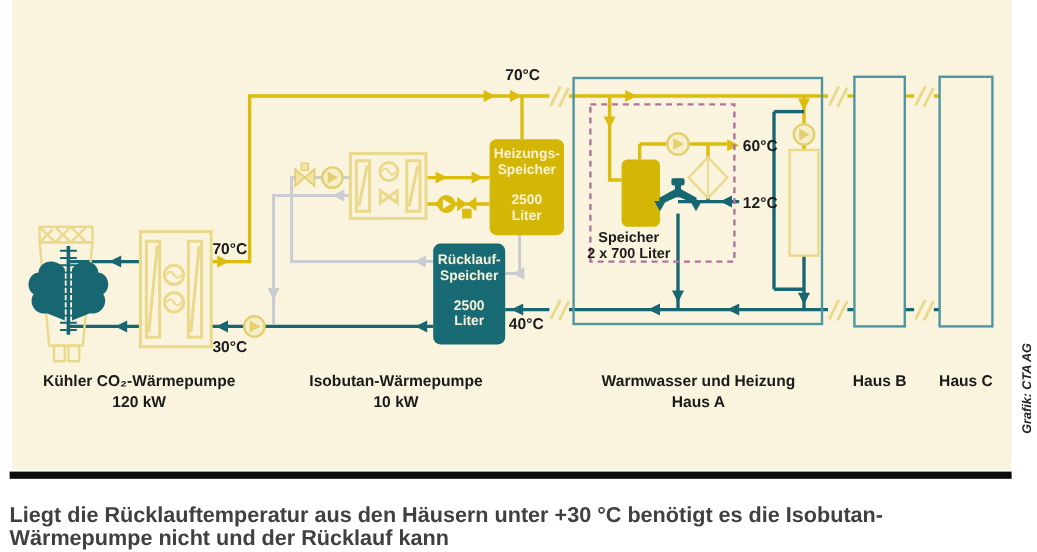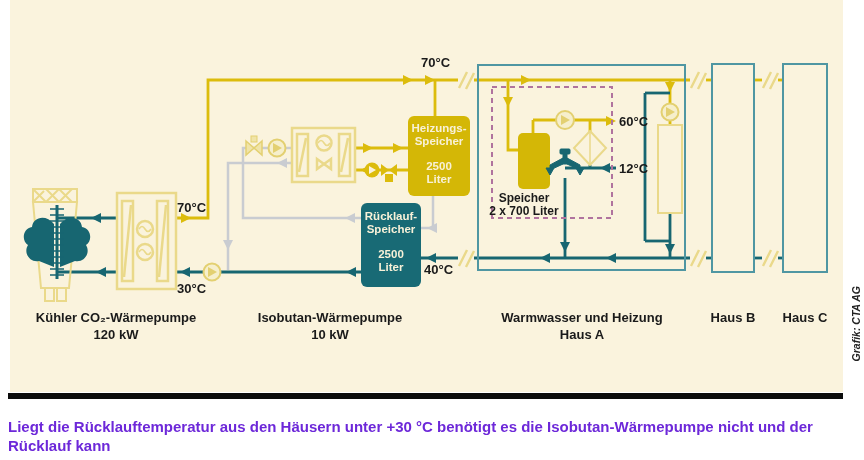--- a/index.html
+++ b/index.html
@@ -3,22 +3,22 @@
 <meta charset="utf-8">
 <style>
   html,body{margin:0;padding:0;background:#ffffff;}
   .stage{position:relative;width:864px;height:460px;background:#ffffff;overflow:hidden;
          font-family:"Liberation Sans",sans-serif;}
   svg text{font-family:"Liberation Sans",sans-serif;font-weight:bold;fill:#1a1a1a;}
   .t13{font-size:13px;}
   .t12{font-size:12px;}
   .t11{font-size:11.5px;fill:#f8f1d8;}
   .divider{position:absolute;left:8px;top:393px;width:835px;height:6px;background:#0c0c0c;}
-  .caption{position:absolute;left:8px;top:402px;width:842px;font-size:15px;font-weight:bold;
-           color:#6d28d9;line-height:19px;}
+  .caption{position:absolute;left:8px;top:402px;width:842px;font-size:18px;font-weight:bold;
+           color:#404040;line-height:19px;}
   .caption span{display:block;}
   .credit{position:absolute;top:286px;right:2px;writing-mode:vertical-rl;transform:rotate(180deg);
           font-style:italic;font-weight:bold;font-size:10.5px;color:#222;}
 </style>
 </head>
 <body>
 
 <div class="stage">
 
 <svg width="864" height="392" viewBox="0 0 864 392">

